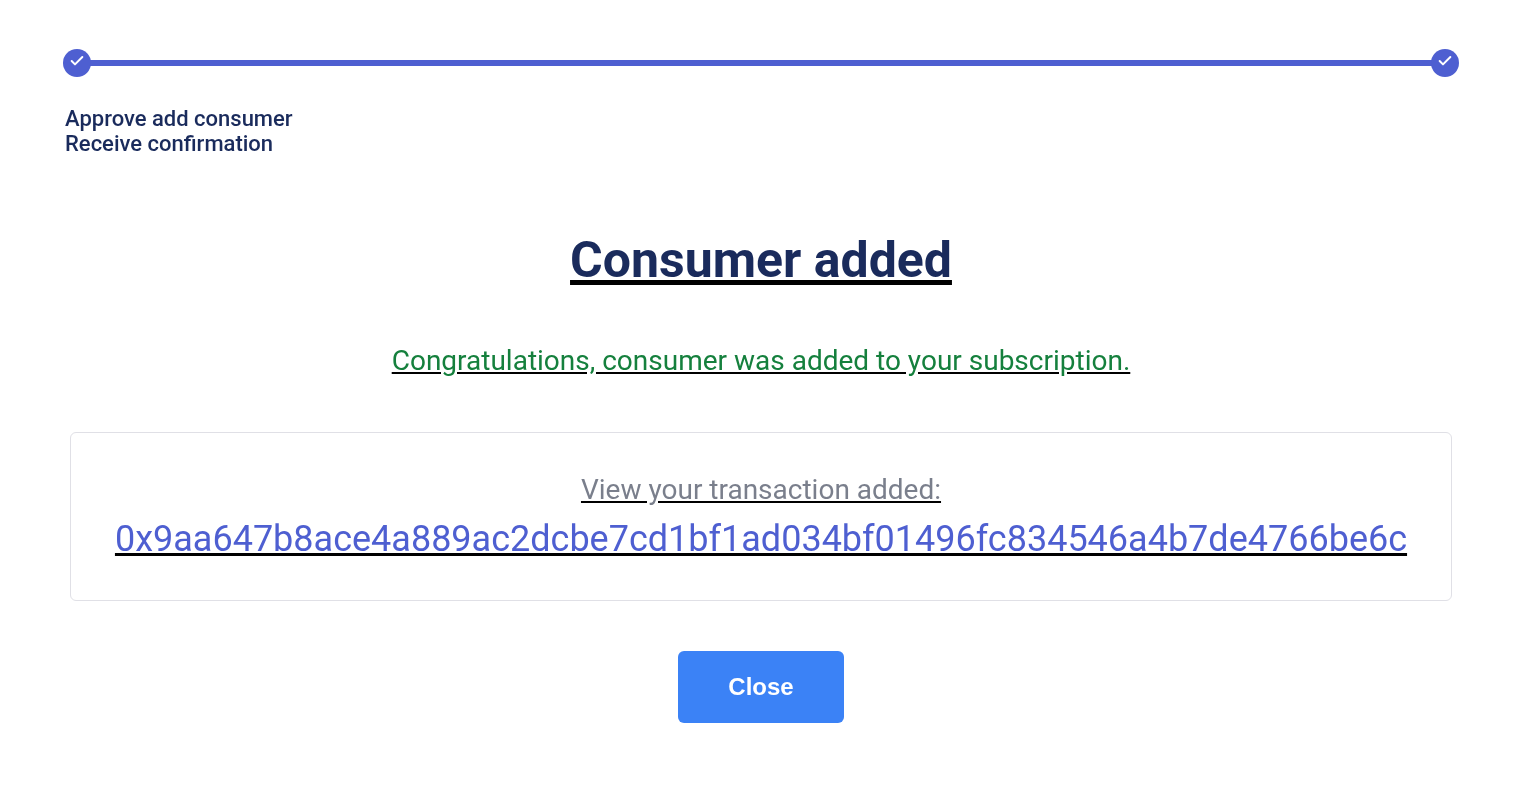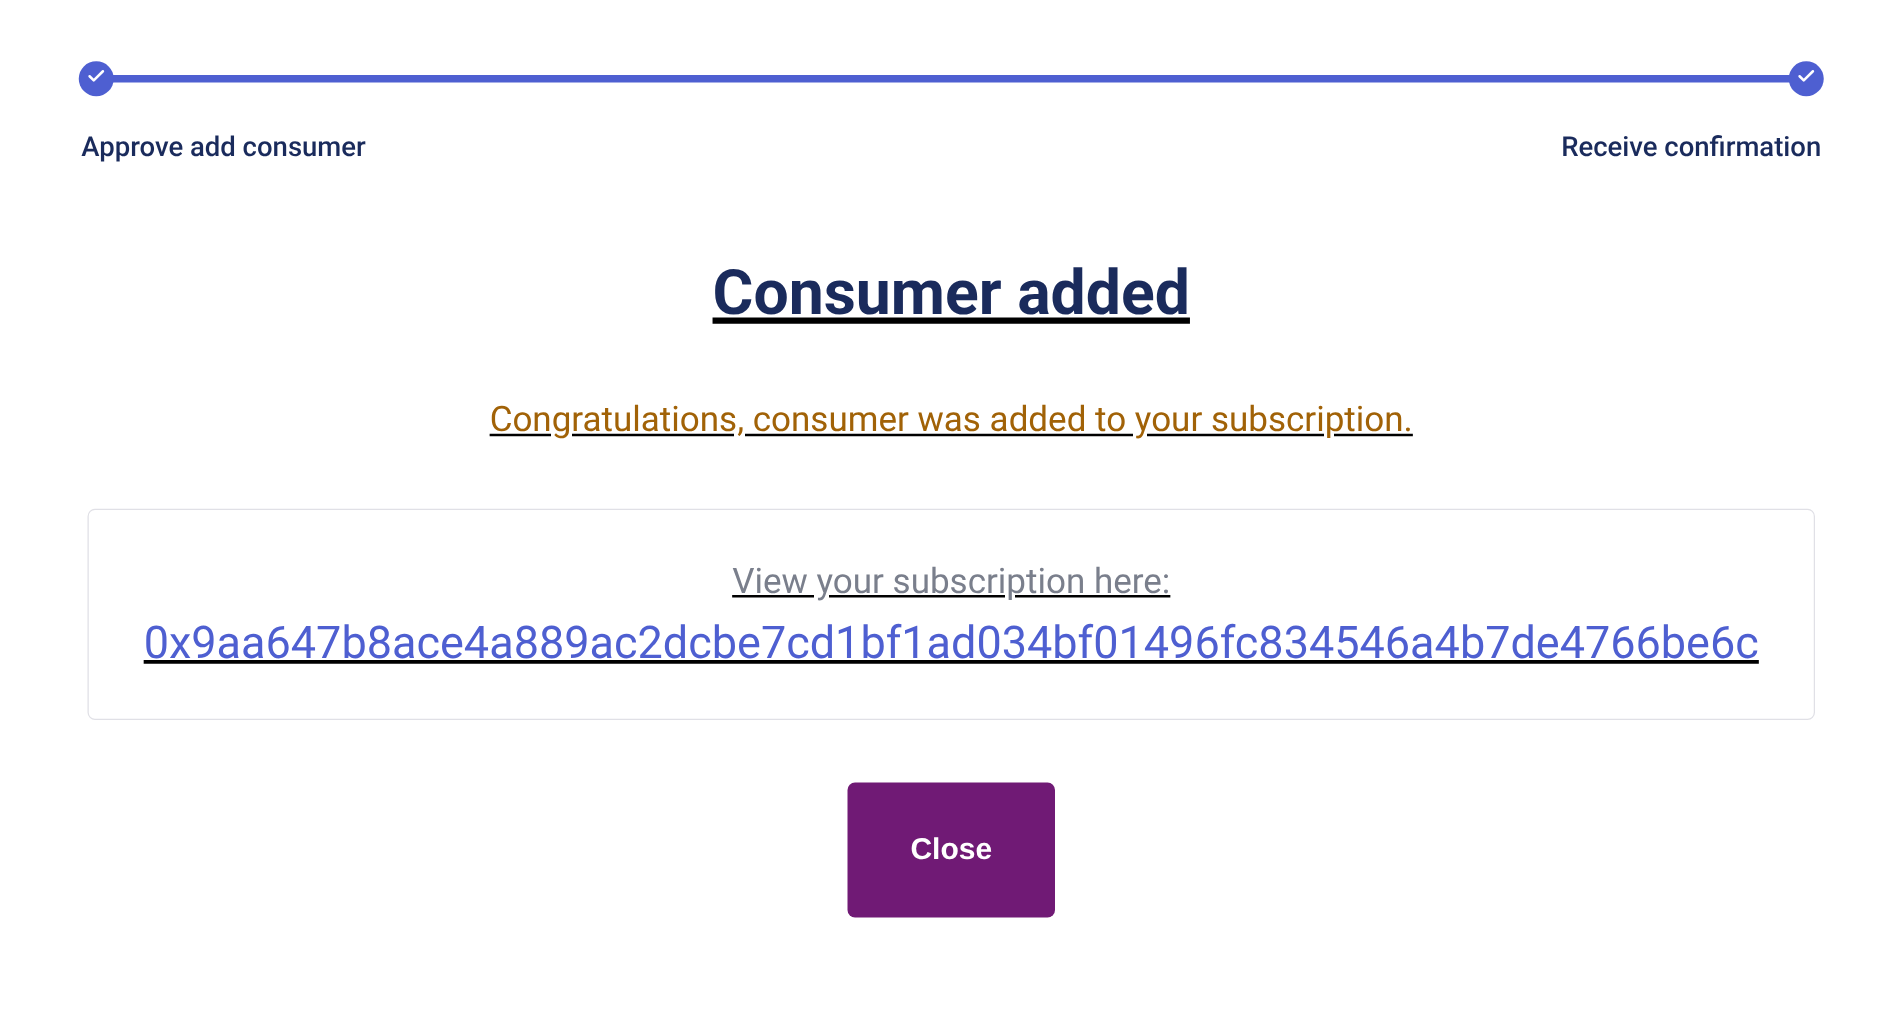--- a/index.html
+++ b/index.html
@@ -41,67 +41,68 @@
     }
     .progress-node.right {
       right: -2px;
     }
     .progress-node svg {
       width: 16px;
       height: 16px;
     }
     .progress-labels {
       display: flex;
-      justify-content: space-between;
+      justify-content: flex-start;
       margin-top: 40px;
+      flex-direction: column;
     }
     .progress-label {
       font-size: 22px;
       font-weight: 500;
       color: #1a2b5c;
     }
     .content {
       text-align: center;
       margin-top: 75px;
       text-decoration: underline;
     }
     .title {
       font-size: 50px;
       font-weight: 700;
       color: #1a2b5c;
       margin-bottom: 55px;
     }
     .subtitle {
       font-size: 28px;
-      color: #a16207;
+      color: #15803d;
       margin-bottom: 55px;
     }
     .transaction-box {
       border: 1px solid #e0e0e6;
       border-radius: 6px;
       padding: 40px 30px;
       margin: 0 5px 50px;
     }
     .transaction-label {
       font-size: 28px;
       color: #7a7f8c;
       margin-bottom: 12px;
     }
     .transaction-hash {
       font-size: 36px;
       color: #4e5fd1;
       word-break: break-all;
       cursor: pointer;
     }
     .close-button {
-      background: #701a75;
+      background: #3b82f6;
       color: #ffffff;
       border: none;
       border-radius: 6px;
-      padding: 40px 50px;
+      padding: 22px 50px;
       font-size: 24px;
       font-weight: 600;
       cursor: pointer;
     }
   </style>
 </head>
 <body>
 
 <div class="progress-container">
   <div class="progress-track">
@@ -123,17 +124,17 @@
   <div class="progress-labels">
     <div class="progress-label">Approve add consumer</div>
     <div class="progress-label">Receive confirmation</div>
   </div>
 </div>
 
 <div class="content">
   <h1 class="title">Consumer added</h1>
   <p class="subtitle">Congratulations, consumer was added to your subscription.</p>
   <div class="transaction-box">
-    <div class="transaction-label">View your subscription here:</div>
+    <div class="transaction-label">View your transaction added:</div>
     <div class="transaction-hash">0x9aa647b8ace4a889ac2dcbe7cd1bf1ad034bf01496fc834546a4b7de4766be6c</div>
   </div>
   <button class="close-button">Close</button>
 </div>
 
 </body></html>

